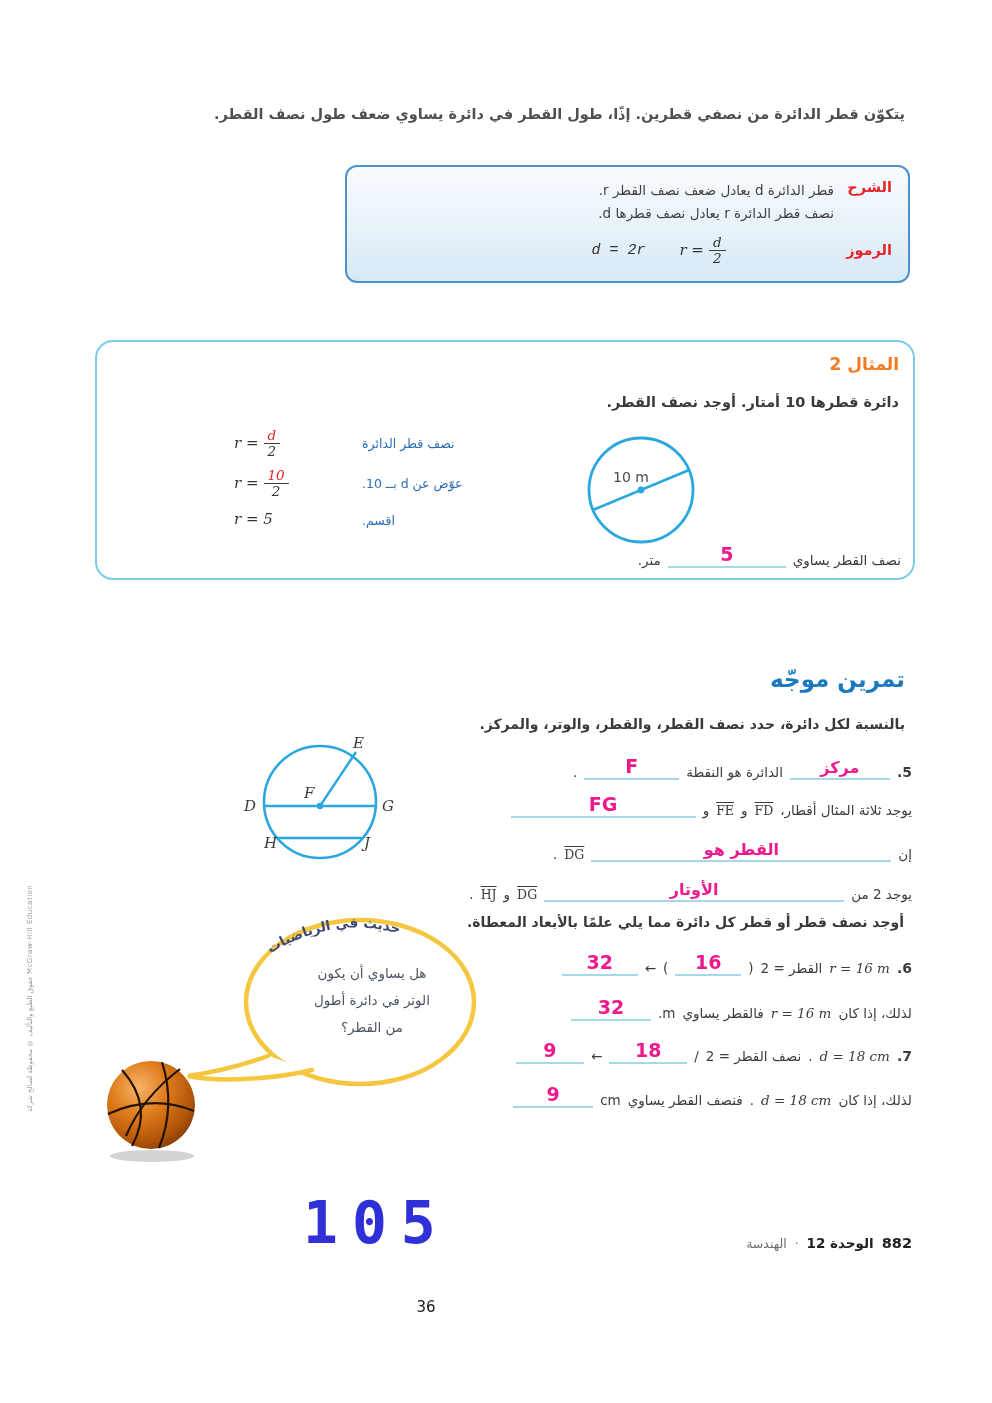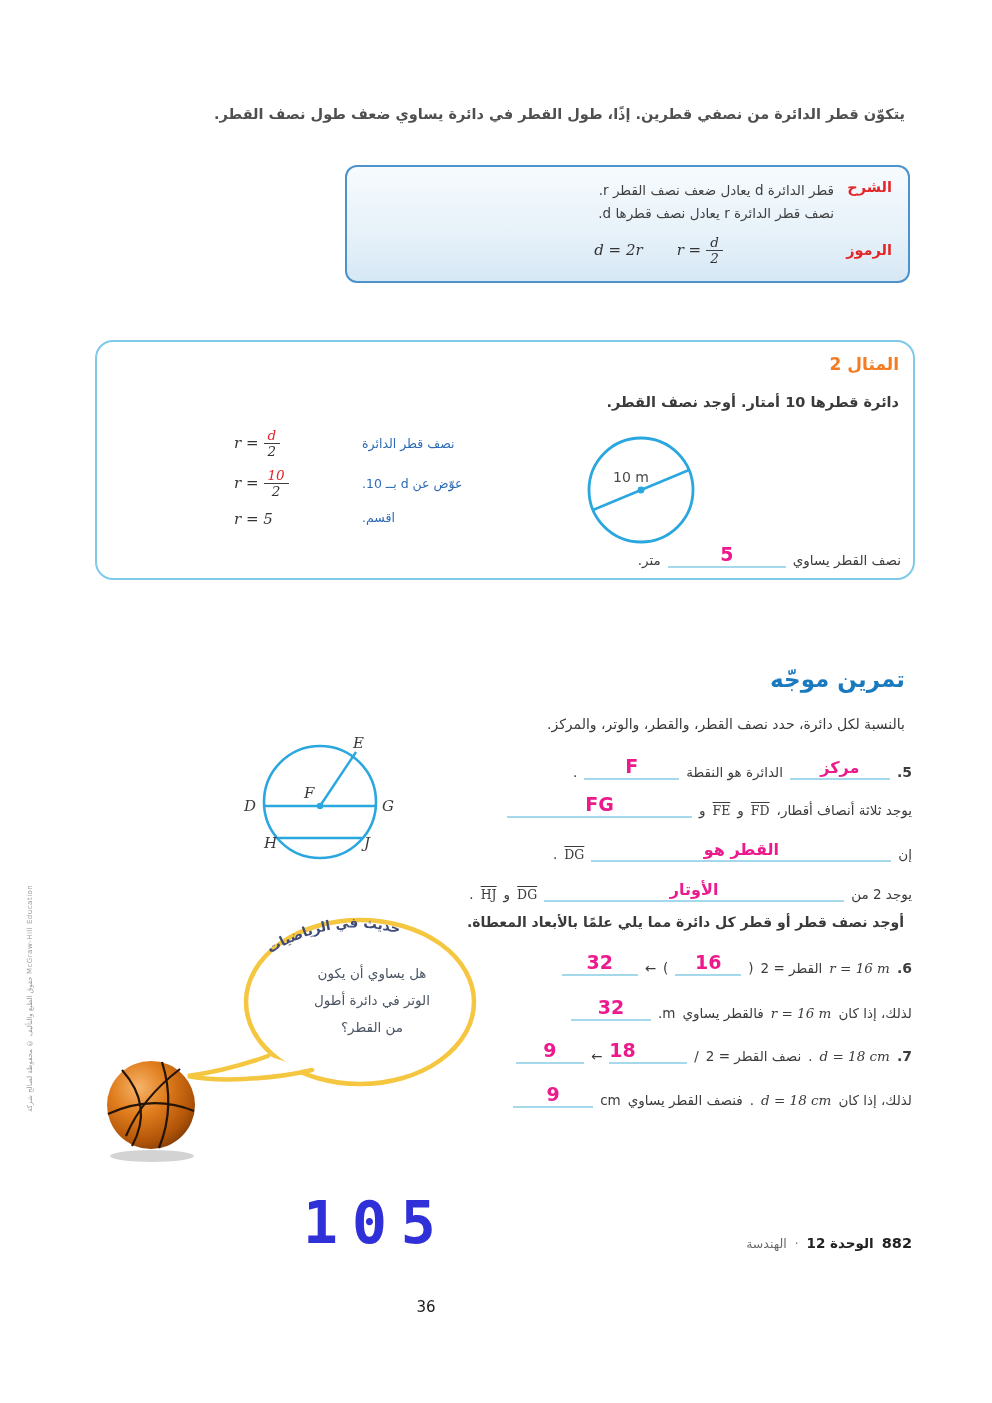--- a/index.html
+++ b/index.html
@@ -50,21 +50,21 @@
     <div class="cb-row">
       <div class="cb-label">الشرح</div>
       <div class="cb-text">
         <div>قطر الدائرة d يعادل ضعف نصف القطر r.</div>
         <div>نصف قطر الدائرة r يعادل نصف قطرها d.</div>
       </div>
     </div>
     <div class="cb-row" style="margin-top:10px;align-items:center;">
       <div class="cb-label">الرموز</div>
       <div style="flex:1;display:flex;direction:ltr;justify-content:center;gap:34px;align-items:center;margin-left:120px;">
-        <span class="math" style="font-size:15px;color:#333;">d = 2r</span>
+        <span class="math" style="font-size:15px;color:#333;font-family:Liberation Mono, monospace;">d = 2r</span>
         <span class="step-eq">
           <span>r =</span>
           <span class="frac">
             <span class="num">d</span>
             <span>2</span>
           </span>
         </span>
       </div>
     </div>
   </div>
@@ -93,36 +93,36 @@
     <div class="abs" style="left:137px;top:126px;display:flex;align-items:center;gap:42px;">
       <span class="step-eq" style="width:86px;">
         <span>r =</span>
         <span class="frac">
           <span class="num red">10</span>
           <span>2</span>
         </span>
       </span>
       <span class="note ar">عوّض عن d بــ 10.</span>
     </div>
-    <div class="abs" style="left:137px;top:168px;display:flex;align-items:flex-start;gap:42px;">
+    <div class="abs" style="left:137px;top:168px;display:flex;align-items:flex-end;gap:42px;">
       <span class="step-eq" style="width:86px;">r = 5</span>
       <span class="note ar">اقسم.</span>
     </div>
 
     <div class="abs rtl-row" style="top:198px;right:12px;">
       <span class="ar exline">نصف القطر يساوي</span>
       <span class="blank" style="width:118px;">
         <span class="ans ans-lat">5</span>
       </span>
       <span class="ar exline">متر.</span>
     </div>
   </div>
 
   <div class="abs ar" style="top:666px;right:87px;color:#1a7abf;font-weight:bold;font-size:23px;">تمرين موجّه</div>
-  <div class="abs ar" style="top:716px;right:87px;font-size:14px;font-weight:normal;color:#3a3a3a;">بالنسبة لكل دائرة، حدد نصف القطر، والقطر، والوتر، والمركز.</div>
+  <div class="abs ar" style="top:716px;right:87px;font-size:14px;font-weight:bold;color:#3a3a3a;">بالنسبة لكل دائرة، حدد نصف القطر، والقطر، والوتر، والمركز.</div>
 
   <svg class="abs" style="left:236px;top:736px;" width="172" height="132" viewBox="0 0 172 132">
     <circle cx="84" cy="66" r="56" fill="none" stroke="#2aa7de" stroke-width="2.6"></circle>
     <line x1="84" y1="70" x2="120" y2="16" stroke="#2aa7de" stroke-width="2.4"></line>
     <line x1="28" y1="70" x2="140" y2="70" stroke="#2aa7de" stroke-width="2.6"></line>
     <line x1="42" y1="102" x2="126" y2="102" stroke="#2aa7de" stroke-width="2.4"></line>
     <circle cx="84" cy="70" r="3.2" fill="#2aa7de"></circle>
     <g font-family="DejaVu Serif, serif" font-style="italic" font-size="15" fill="#3a3a3a">
       <text x="117" y="12">E</text>
       <text x="68" y="62">F</text>
@@ -139,21 +139,21 @@
       <span class="ans ans-ar">مركز</span>
     </span>
     <span class="ar">الدائرة هو النقطة</span>
     <span class="blank" style="width:95px;">
       <span class="ans ans-lat">F</span>
     </span>
     <span>.</span>
   </div>
 
   <div class="abs rtl-row exline" style="top:790px;right:80px;">
-    <span class="ar">يوجد ثلاثة أنصاف أقطار،</span>
+    <span class="ar">يوجد ثلاثة المثال أقطار،</span>
     <span class="ov">FD</span>
     <span class="ar">و</span>
     <span class="ov">FE</span>
     <span class="ar">و</span>
     <span class="blank" style="width:185px;">
       <span class="ans ans-lat">FG</span>
     </span>
   </div>
 
   <div class="abs rtl-row exline" style="top:834px;right:80px;">
@@ -201,21 +201,21 @@
       <span class="ans ans-lat">32</span>
     </span>
   </div>
 
   <div class="abs rtl-row exline" style="top:1036px;right:80px;">
     <span class="exnum bidi-rtl">7.</span>
     <span class="math ltr" style="font-size:13.5px;">d = 18 cm</span>
     <span>.</span>
     <span class="ar">نصف القطر = 2</span>
     <span class="ltr">/</span>
-    <span class="blank" style="width:78px;justify-content:flex-end;">
+    <span class="blank" style="width:78px;">
       <span class="ans ans-lat">18</span>
     </span>
     <span>←</span>
     <span class="blank" style="width:68px;">
       <span class="ans ans-lat">9</span>
     </span>
   </div>
   <div class="abs rtl-row exline" style="top:1080px;right:80px;">
     <span class="ar">لذلك، إذا كان</span>
     <span class="math ltr" style="font-size:13.5px;">d = 18 cm</span>

